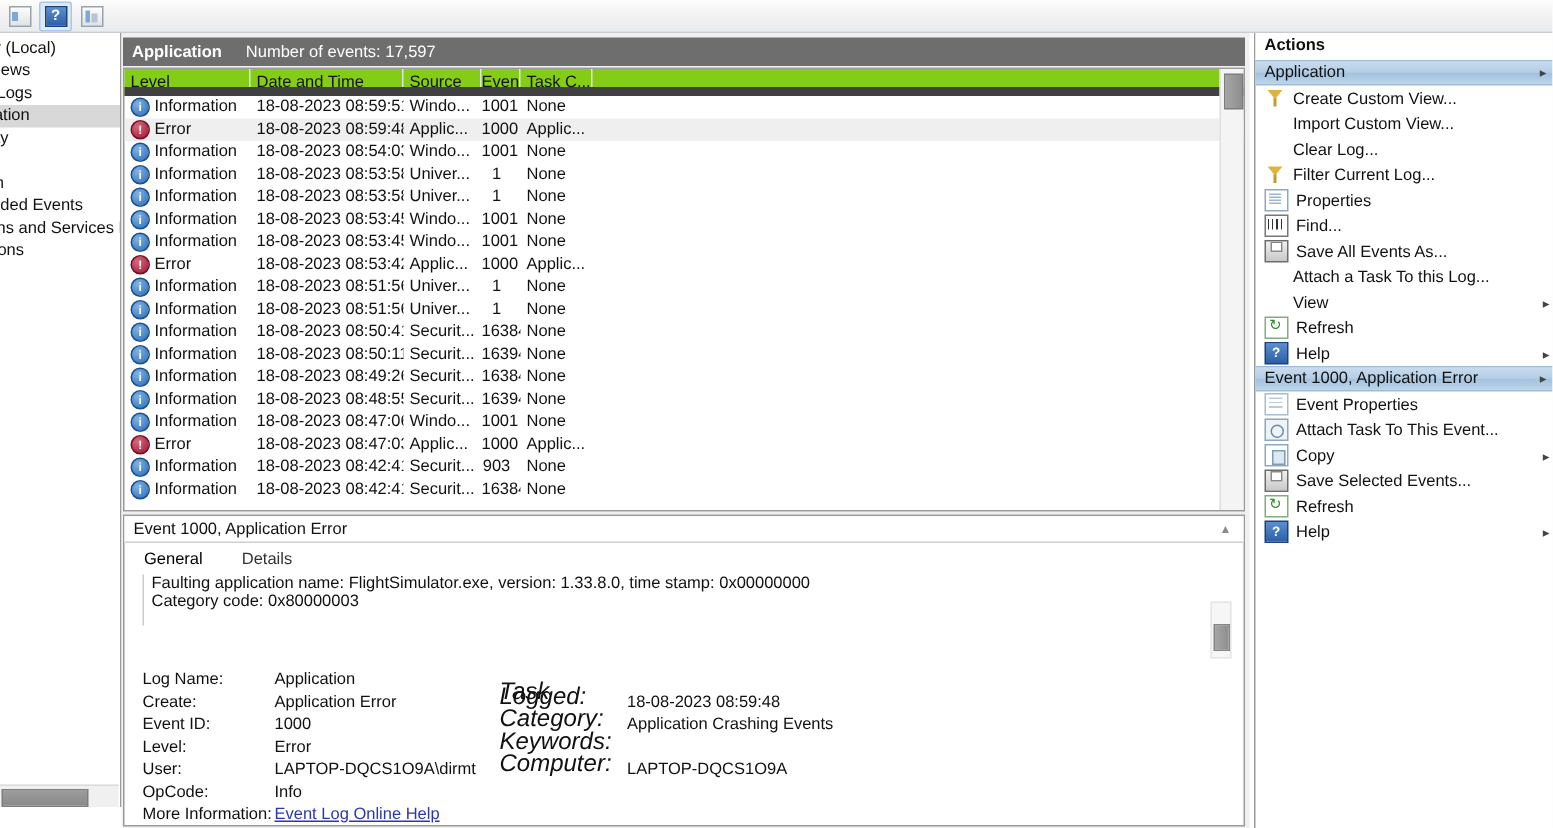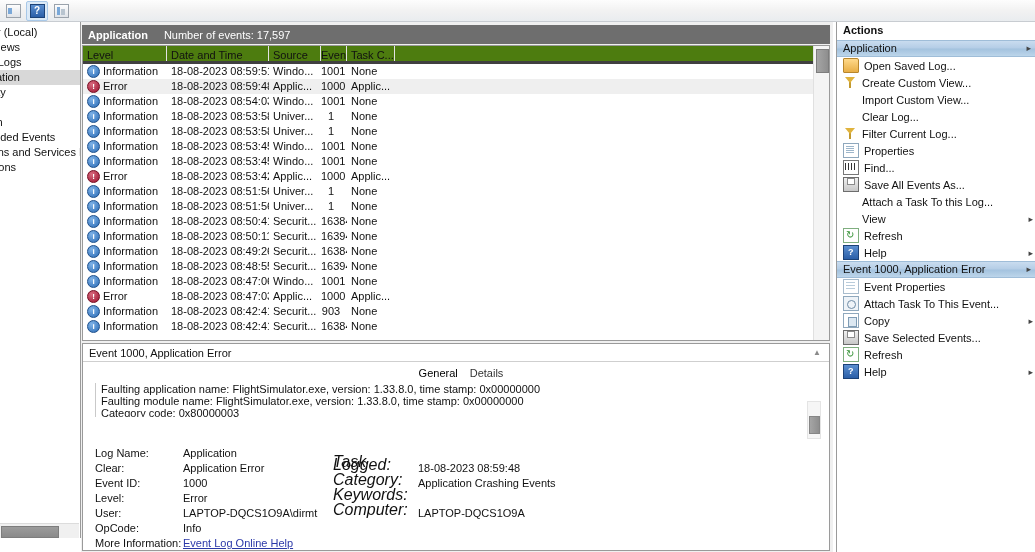--- a/index.html
+++ b/index.html
@@ -81,22 +81,22 @@
   }
   .log-header .name { font-weight: bold; font-size: 11px; }
   .log-header .count { margin-left: 16px; font-size: 11px; }
 
   
   .list-box {
     position: absolute; left: 1px; top: 23px; width: 748px; height: 296px;
     background: #ffffff; border: 1px solid #9a9a9a; box-sizing: border-box;
   }
   .list-head {
-    display: flex; height: 18px; background: #4d7c0f;
-    border-bottom: 3px solid #404040; box-sizing: border-box;
+    display: flex; height: 18px; background: #84cc16;
+    border-bottom: 6px solid #404040; box-sizing: border-box;
   }
   .hcell {
     font-size: 11px; color: #111; line-height: 18px;
     border-right: 1px solid #e2e2e2; padding-left: 4px; box-sizing: border-box;
     overflow: hidden; white-space: nowrap;
   }
   .c-level { width: 84px; }
   .c-date  { width: 102px; }
   .c-src   { width: 52px; }
   .c-eid   { width: 26px; text-align: right; padding-right: 6px; padding-left:0; }
@@ -139,21 +139,21 @@
     height: 18px; background: #ffffff; border-bottom: 1px solid #cfcfcf;
     display: flex; align-items: center; padding-left: 6px; box-sizing: border-box;
     position: relative;
   }
   .detail-head .dtitle { font-size: 11px; color: #111; }
   .detail-collapse {
     position: absolute; right: 6px; top: 3px; width: 12px; height: 12px;
     display: flex; align-items: center; justify-content: center;
     font-size: 8px; color: #8a8a8a; line-height: 1;
   }
-  .tabs { display: flex; gap: 6px; padding: 4px 0 2px 10px; justify-content: center; }
+  .tabs { display: flex; gap: 20px; padding: 4px 0 2px 10px; }
   .tab { font-size: 11px; color: #333; padding: 1px 3px; }
   .tab.active { color: #000; }
 
   .event-text {
     margin: 1px 22px 0 12px; height: 34px; overflow: hidden;
     border-left: 1px solid #c9c9c9; padding-left: 5px;
     position: relative;
   }
   .event-text p { margin: 0; font-size: 11px; line-height: 12px; color: #111; white-space: nowrap; }
   .etext-scroll {
@@ -529,35 +529,34 @@
       <div class="detail-head">
         <span class="dtitle">Event 1000, Application Error</span>
         <span class="detail-collapse">▲</span>
       </div>
       <div class="tabs">
         <div class="tab active">General</div>
         <div class="tab">Details</div>
       </div>
       <div class="event-text">
         <p>Faulting application name: FlightSimulator.exe, version: 1.33.8.0, time stamp: 0x00000000</p>
-        <p>Faulting module name: FlightSimulator.exe, version: 1.33.8.0, time stamp: 0x00000000</p>
         <p>Category code: 0x80000003</p>
       </div>
       <div class="etext-scroll">
         <div class="etext-thumb"></div>
       </div>
       <div class="meta" id="event-meta">
           <div class="meta-row">
             <div class="m-label">Log Name:</div>
             <div class="m-value">Application</div>
             <div class="m-label2"></div>
             <div class="m-value2"></div>
           </div>
           <div class="meta-row">
-            <div class="m-label">Clear:</div>
+            <div class="m-label">Create:</div>
             <div class="m-value">Application Error</div>
             <div class="m-label2">Logged:</div>
             <div class="m-value2">18-08-2023 08:59:48</div>
           </div>
           <div class="meta-row">
             <div class="m-label">Event ID:</div>
             <div class="m-value">1000</div>
             <div class="m-label2">Task Category:</div>
             <div class="m-value2">Application Crashing Events</div>
           </div>
@@ -588,24 +587,20 @@
   </div>
 
   <div class="actions">
     <div class="actions-title">Actions</div>
     <div id="actions-body">
         <div class="act-group">
           <span>Application</span>
           <span class="act-arrow">▸</span>
         </div>
         <div class="act-item">
-          <span class="act-icon ai-folder"></span>
-          <span class="act-label">Open Saved Log...</span>
-        </div>
-        <div class="act-item">
           <span class="act-icon ai-filter"></span>
           <span class="act-label">Create Custom View...</span>
         </div>
         <div class="act-item">
           <span class="act-icon "></span>
           <span class="act-label">Import Custom View...</span>
         </div>
         <div class="act-item">
           <span class="act-icon "></span>
           <span class="act-label">Clear Log...</span>

